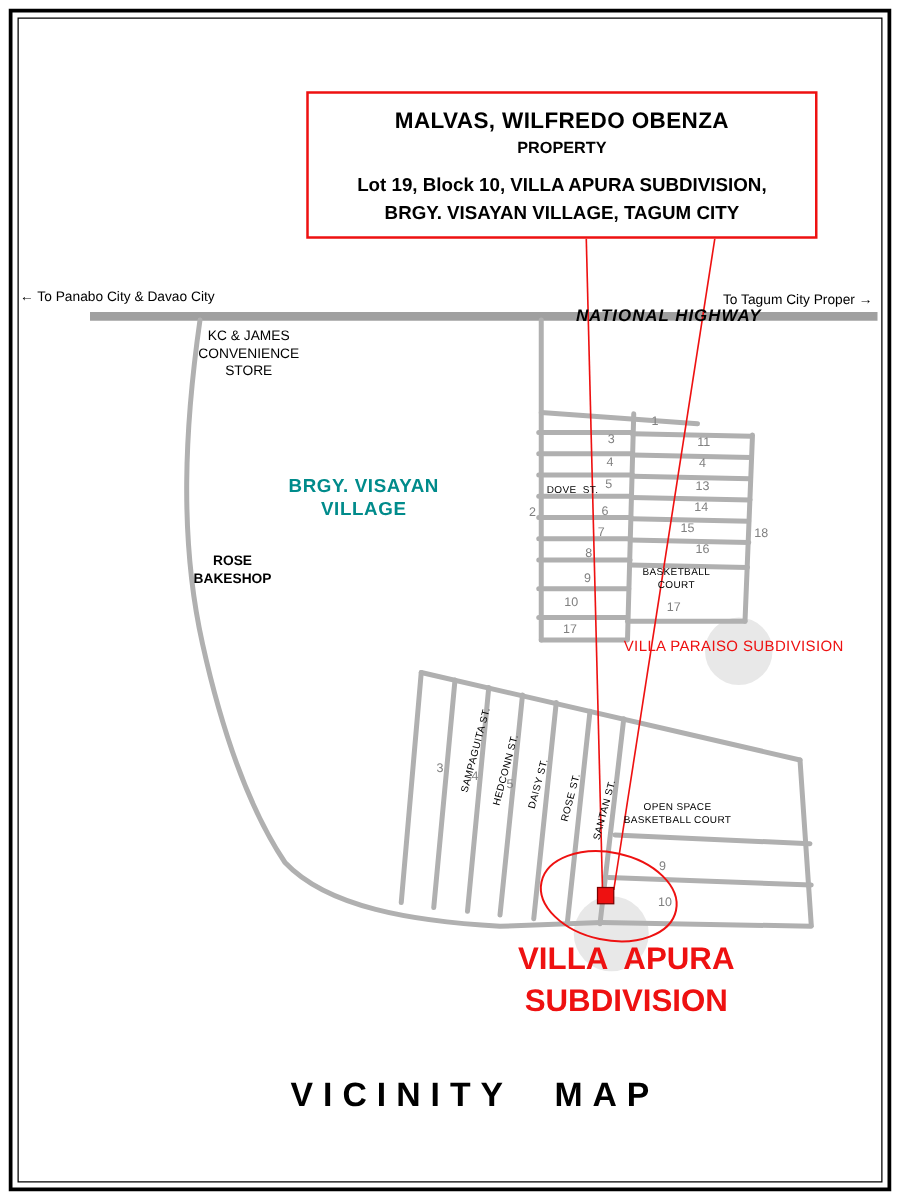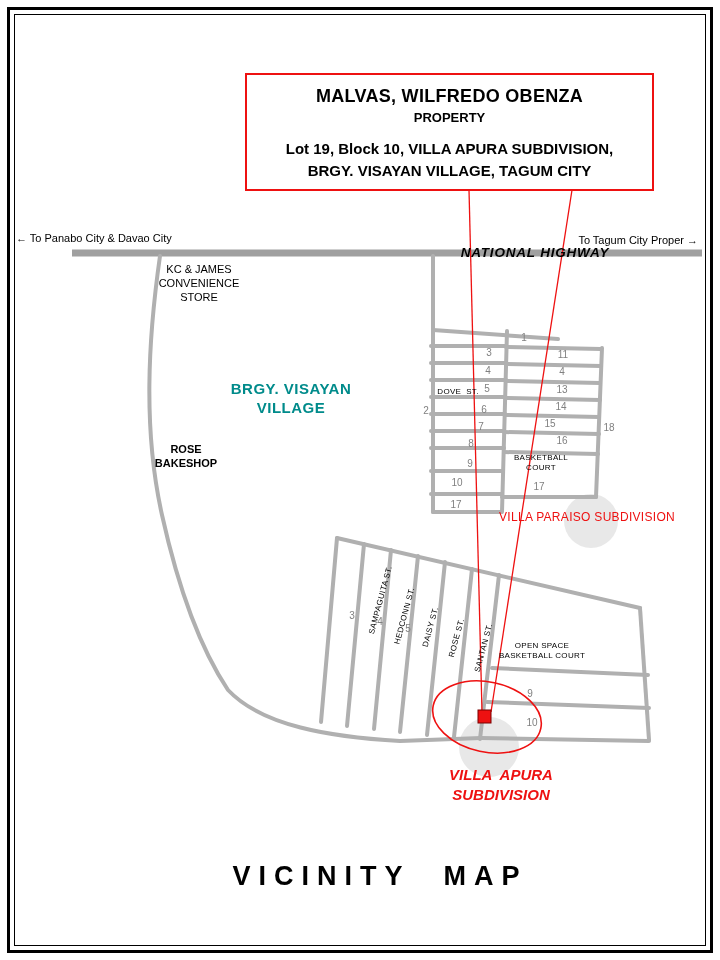--- a/index.html
+++ b/index.html
@@ -33,21 +33,21 @@
               font-size:13.5px; font-style:italic; font-weight:bold; letter-spacing:.8px;
               white-space:pre; z-index:2; }
 
   .labels-layer { position:absolute; inset:0; z-index:2; }
   .map-label { position:absolute; transform:translate(-50%,-50%); text-align:center;
                white-space:pre; line-height:1.25; }
   .tiny      { font-size:11px; }
   .micro     { font-size:8px; letter-spacing:.3px; }
   .teal      { font-size:15px; font-weight:bold; color:var(--teal,#008b8b); letter-spacing:.5px; }
   .red-small { font-size:12px; color:var(--accent-red,#ee1111); letter-spacing:.3px; }
-  .red-big   { font-size:15px; font-weight:bold; color:var(--accent-red,#ee1111); line-height:1.3;font-style:italic; }
+  .red-big   { font-size:25px; font-weight:bold; color:var(--accent-red,#ee1111); line-height:1.3; }
   .street    { font-size:8px; letter-spacing:.4px; }
   .num       { font-size:10px; color:var(--number-gray,#808080); }
 
   .footer { position:absolute; left:380px; top:861px; transform:translateX(-50%); text-align:center; z-index:2; }
   .footer-title { font-size:27px; font-weight:bold; letter-spacing:8px; word-spacing:18px; white-space:nowrap; }
   .footer-note  { font-size:12px; margin-top:3px; letter-spacing:.2px; }
 </style>
 </head>
 <body>
 

